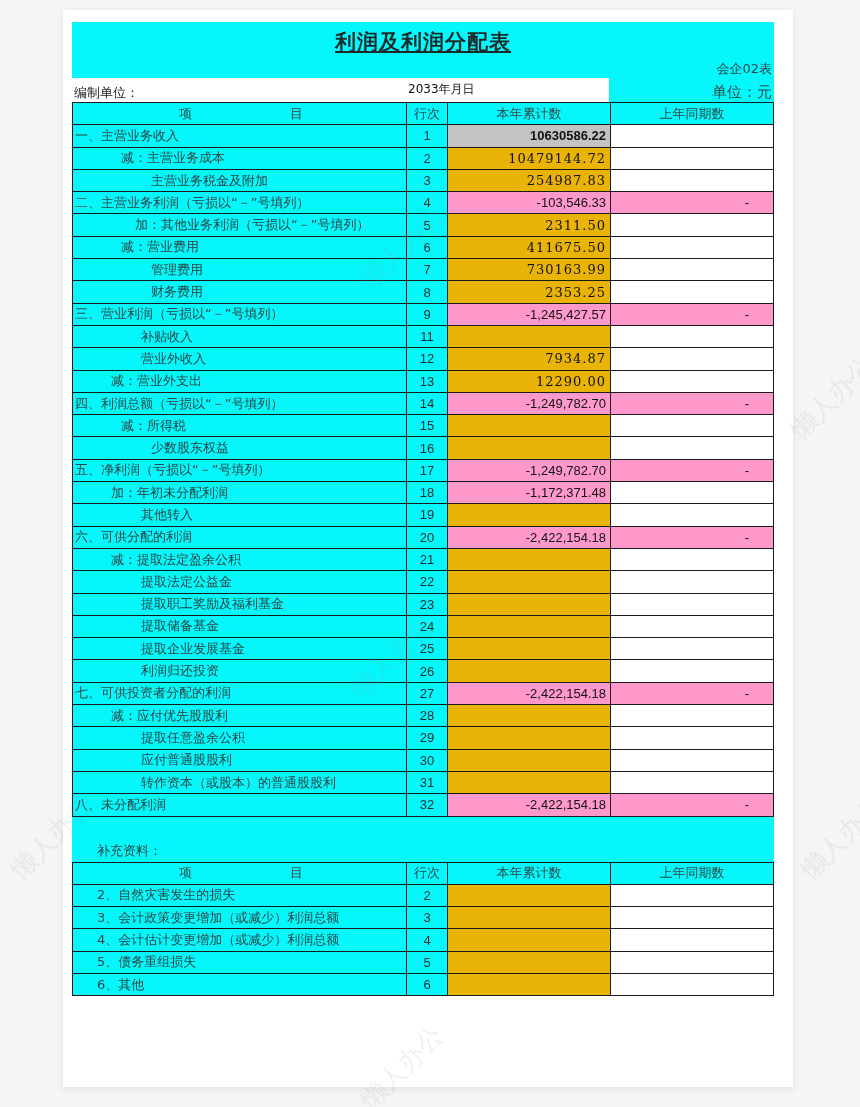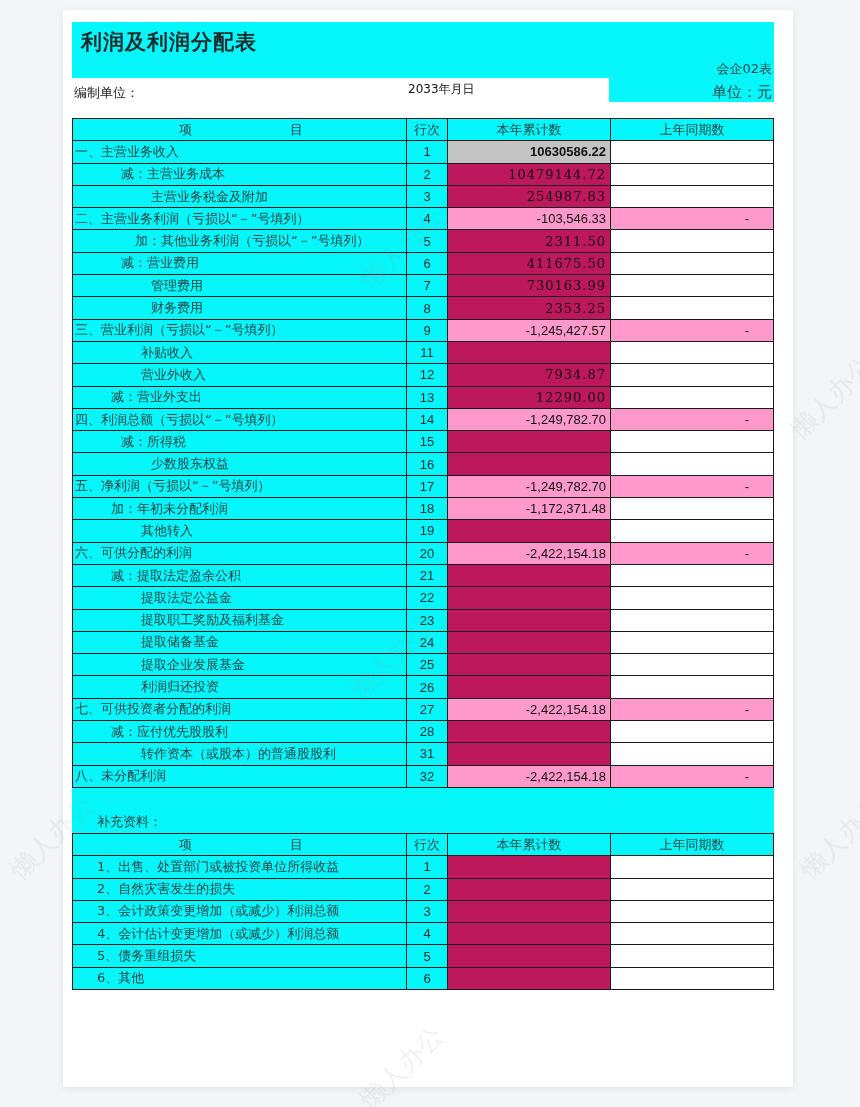--- a/index.html
+++ b/index.html
@@ -9,42 +9,42 @@
   }
   .card {
     position:absolute; left:63px; top:10px; width:730px; height:1077px;
     background:#ffffff; box-shadow:0 2px 8px rgba(0,0,0,0.08);
   }
   .sheet { position:absolute; left:72px; top:22px; width:702px; }
   .title-band {
     background:#06f7fb; height:56px; position:relative;
   }
   .title {
-    position:absolute; left:0; right:0; top:6px; text-align:left;
-    font-size:21px; font-weight:bold; color:#1a2a2a; 
-    font-family:"DejaVu Sans",sans-serif; letter-spacing:1px;margin-left:9px;
+    position:absolute; left:0; right:0; top:6px; text-align:center;
+    font-size:21px; font-weight:bold; color:#1a2a2a; text-decoration:underline;
+    font-family:"DejaVu Sans",sans-serif; letter-spacing:1px;
   }
   .form-code {
     position:absolute; right:2px; top:38px; font-size:13px; color:#2b4a4a;
   }
-  .meta-row { height:40px; position:relative;text-align:center; }
+  .meta-row { height:24px; position:relative;text-align:center; }
   .meta-left { position:absolute; left:0; top:0; width:537px; height:24px; background:#fff; }
   .meta-right { position:absolute; left:537px; top:0; width:165px; height:24px; background:#06f7fb; }
   .meta-org { position:absolute; left:2px; top:6px; font-size:13px; color:#222; }
   .meta-date { position:absolute; left:336px; top:3px; font-size:12px; color:#111; }
   .meta-unit { position:absolute; right:2px; top:5px; font-size:15px; color:#2b4a4a; }
 
   table.grid { border-collapse:collapse; width:702px; table-layout:fixed; }
   table.grid td {
     border:1.5px solid #1a1a1a; height:21.3px; padding:0; font-size:13px;
     white-space:nowrap; overflow:hidden;
   }
   .c-name { width:333px; background:#06f7fb; color:#2b4545; text-align:left; }
   .c-line { width:40px; background:#06f7fb; color:#1e2e2e; text-align:center; font-family:"Liberation Sans",sans-serif; font-size:14px; }
-  .c-cur  { width:162px; background:#be185d; text-align:right; padding-right:4px !important; }
+  .c-cur  { width:162px; background:#eab308; text-align:right; padding-right:4px !important; }
   .c-prev { width:162px; background:#fff; text-align:right; padding-right:24px !important; }
   .hdr td { text-align:center; color:#2b4a4a; background:#06f7fb; }
   .hdr .h-name { letter-spacing:0; }
   .h-name span { display:inline-block; }
   .pink { background:#ff99cc !important; }
   .gray { background:#c3c3c3 !important; }
   .num-sans { font-family:"Liberation Sans",sans-serif; font-size:14px; color:#111; }
   .num-serif { font-family:"DejaVu Serif",serif; font-size:15px; color:#111; letter-spacing:1px; }
   .num-bold { font-family:"Liberation Sans",sans-serif; font-size:14px; font-weight:bold; color:#111; }
   .ind0 { padding-left:2px !important; }
@@ -247,20 +247,32 @@
           <td class="c-cur pink num-sans">-2,422,154.18</td>
           <td class="c-prev pink num-sans">-</td>
         </tr>
         <tr>
           <td class="c-name ind1">减：应付优先股股利</td>
           <td class="c-line">28</td>
           <td class="c-cur"></td>
           <td class="c-prev"></td>
         </tr>
         <tr>
+          <td class="c-name ind2">提取任意盈余公积</td>
+          <td class="c-line">29</td>
+          <td class="c-cur"></td>
+          <td class="c-prev"></td>
+        </tr>
+        <tr>
+          <td class="c-name ind2">应付普通股股利</td>
+          <td class="c-line">30</td>
+          <td class="c-cur"></td>
+          <td class="c-prev"></td>
+        </tr>
+        <tr>
           <td class="c-name ind2">转作资本（或股本）的普通股股利</td>
           <td class="c-line">31</td>
           <td class="c-cur"></td>
           <td class="c-prev"></td>
         </tr>
         <tr>
           <td class="c-name ind0">八、未分配利润</td>
           <td class="c-line">32</td>
           <td class="c-cur pink num-sans">-2,422,154.18</td>
           <td class="c-prev pink num-sans">-</td>
@@ -275,26 +287,20 @@
   <table class="grid">
     <tbody id="supp-body">
       <tr class="hdr">
         <td class="c-name h-name" style="background:#06f7fb;color:#2b4a4a;text-align:left;">
           <span style="margin-left:106px;">项</span><span style="margin-left:98px;">目</span>
         </td>
         <td class="c-line" style="font-family:'DejaVu Sans',sans-serif;font-size:13px;color:#2b4a4a;">行次</td>
         <td class="c-cur" style="background:#06f7fb;text-align:center;color:#2b4a4a;padding-right:0 !important;">本年累计数</td>
         <td class="c-prev" style="background:#06f7fb;text-align:center;color:#2b4a4a;padding-right:0 !important;">上年同期数</td>
       </tr>
-    <tr>
-          <td class="c-name ind4" style="padding-left: 24px;">1、出售、处置部门或被投资单位所得收益</td>
-          <td class="c-line">1</td>
-          <td class="c-cur"></td>
-          <td class="c-prev"></td>
-        </tr>
         <tr>
           <td class="c-name ind4" style="padding-left: 24px;">2、自然灾害发生的损失</td>
           <td class="c-line">2</td>
           <td class="c-cur"></td>
           <td class="c-prev"></td>
         </tr>
         <tr>
           <td class="c-name ind4" style="padding-left: 24px;">3、会计政策变更增加（或减少）利润总额</td>
           <td class="c-line">3</td>
           <td class="c-cur"></td>

